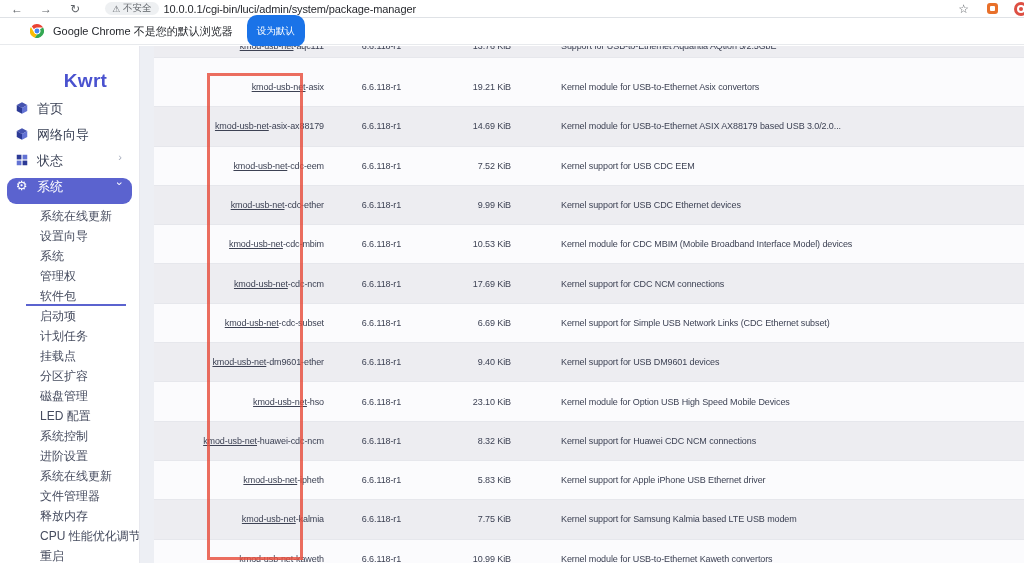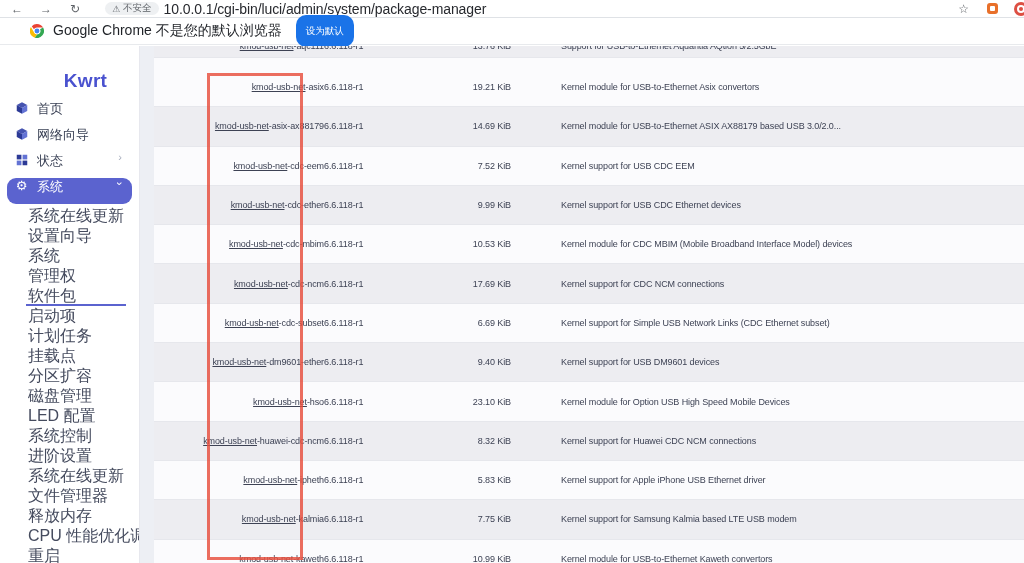--- a/index.html
+++ b/index.html
@@ -5,63 +5,63 @@
   * { margin:0; padding:0; box-sizing:border-box; }
   html,body { width:1024px; height:563px; overflow:hidden; }
   body { font-family:"Liberation Sans","DejaVu Sans",sans-serif; background:#fff; }
   .screen { position:relative; width:1024px; height:563px; overflow:hidden; background:#fff; }
 
   
   .browser-toolbar { height:18px; display:flex; align-items:center; border-bottom:1px solid #dfe2e6; padding-left:10px; background:#fff; }
   .nav-ico { color:#5f6368; font-size:12px; width:14px; text-align:center; margin-right:15px; line-height:16px; }
   .omni-chip { margin-left:8px; background:#eef0f2; border-radius:8px; height:13px; padding:0 7px; font-size:9.5px; color:#5f6368; display:flex; align-items:center; gap:3px; }
   .omni-chip .warn { font-size:9px; }
-  .omni-url { font-size:14px; color:#27292e; margin-left:5px; letter-spacing:-0.1px; white-space:nowrap; }
+  .omni-url { font-size:11px; color:#27292e; margin-left:5px; letter-spacing:-0.1px; white-space:nowrap; }
   .tb-right { margin-left:auto; display:flex; align-items:center; }
   .star { color:#5f6368; font-size:12px; margin-right:18px; line-height:14px; }
   .ext-ico { width:11px; height:11px; background:#e8702a; border-radius:3px; margin-right:16px; position:relative; }
   .ext-ico::after { content:""; position:absolute; left:3px; top:3px; width:5px; height:5px; background:#fff; border-radius:1px; }
   .avatar { width:14px; height:14px; border-radius:50%; border:3px solid #dd4f43; background:#fff; margin-right:-4px; position:relative; }
   .avatar::after { content:""; position:absolute; left:2px; top:2px; width:4px; height:4px; border-radius:50%; background:#dd4f43; }
 
   
   .infobar { height:27px; display:flex; align-items:center; border-bottom:1px solid #e8eaed; padding-left:30px; background:#fff; }
   .chrome-logo { width:14px; height:14px; flex:none; }
-  .infobar-text { margin-left:9px; font-size:14px; color:#1f2227; }
+  .infobar-text { margin-left:9px; font-size:11px; color:#1f2227; }
   .infobar-btn { margin-left:14px; height:32px; border-radius:10px; background:#1a73e8; color:#fff; font-size:9.5px; border:none; padding:8px 10px; display:flex; align-items:center; cursor:pointer; font-family:inherit; }
 
   
   .app { position:absolute; top:46px; left:0; right:0; bottom:0; display:flex; background:#edeff4; }
 
   
   .sidebar { width:140px; background:#fff; border-right:1px solid #e7e8ee; flex:none; overflow:hidden; }
   .logo { text-align:center; margin-top:24px; font-size:19px; font-weight:bold; color:#4a52cf; letter-spacing:0.3px;margin-left:32px; }
   .menu { margin-top:8px; }
   .menu-item { height:26px; display:flex; align-items:flex-start; padding:0 10px 0 7px; font-size:13px; color:#3b4256; margin:0 7px; border-radius:9px; }
   .menu-item.active { background:#5b63cf; color:#fff; }
   .menu-icon { width:15px; height:15px; margin-right:8px; flex:none; display:flex; align-items:center; justify-content:center; }
   .menu-icon svg { width:14px; height:14px; display:block; }
   .gear-glyph { color:#fff; font-size:13px; line-height:13px; }
   .chev { margin-left:auto; color:#a7adbd; font-size:11px; line-height:11px; }
   .chev.down { transform:rotate(90deg); color:#fff; }
   .submenu { margin-top:2px; }
-  .submenu-item { height:20px; line-height:20px; padding-left:28px; font-size:16px; color:#454b5e; position:relative; white-space:nowrap; }
+  .submenu-item { height:20px; line-height:20px; padding-left:40px; font-size:12px; color:#454b5e; position:relative; white-space:nowrap; }
   .submenu-item.active::after { content:""; position:absolute; left:26px; width:100px; bottom:0; height:2px; background:#5b63cf; }
 
   
   .content { flex:1; position:relative; overflow:hidden; }
   .table-card { position:absolute; left:14px; top:0; right:-1px; bottom:-20px; background:#fbfbfd; }
   .pkg-row { display:flex; align-items:center; height:39.3px; border-bottom:1px solid #e6e7ec; font-size:9px; color:#3d4254; letter-spacing:-0.1px; }
   .pkg-row.gray { background:#ededf1; }
   .pkg-row.partial { height:12px; overflow:hidden; align-items:flex-start; }
   .pkg-row.partial > div { margin-top:-5px; }
   .spacer10 { height:10px; background:#fbfbfd; }
   .c-name { width:170px; padding-left:7px; white-space:nowrap; overflow:hidden;text-align:right; }
   .pkg-link { text-decoration:underline; color:#3d4254; cursor:pointer; }
-  .c-ver { width:115px; text-align:left; }
+  .c-ver { width:115px; text-align:center; }
   .c-size { width:72px; text-align:right; }
   .c-desc { flex:1; padding-left:50px; white-space:nowrap; overflow:hidden; }
 
   
   .red-box { position:absolute; left:207px; top:73px; width:96px; height:487px; border:3px solid rgba(230,77,60,0.82); z-index:40; pointer-events:none; }
 </style>
 </head>
 <body>
 
 <div class="screen">

